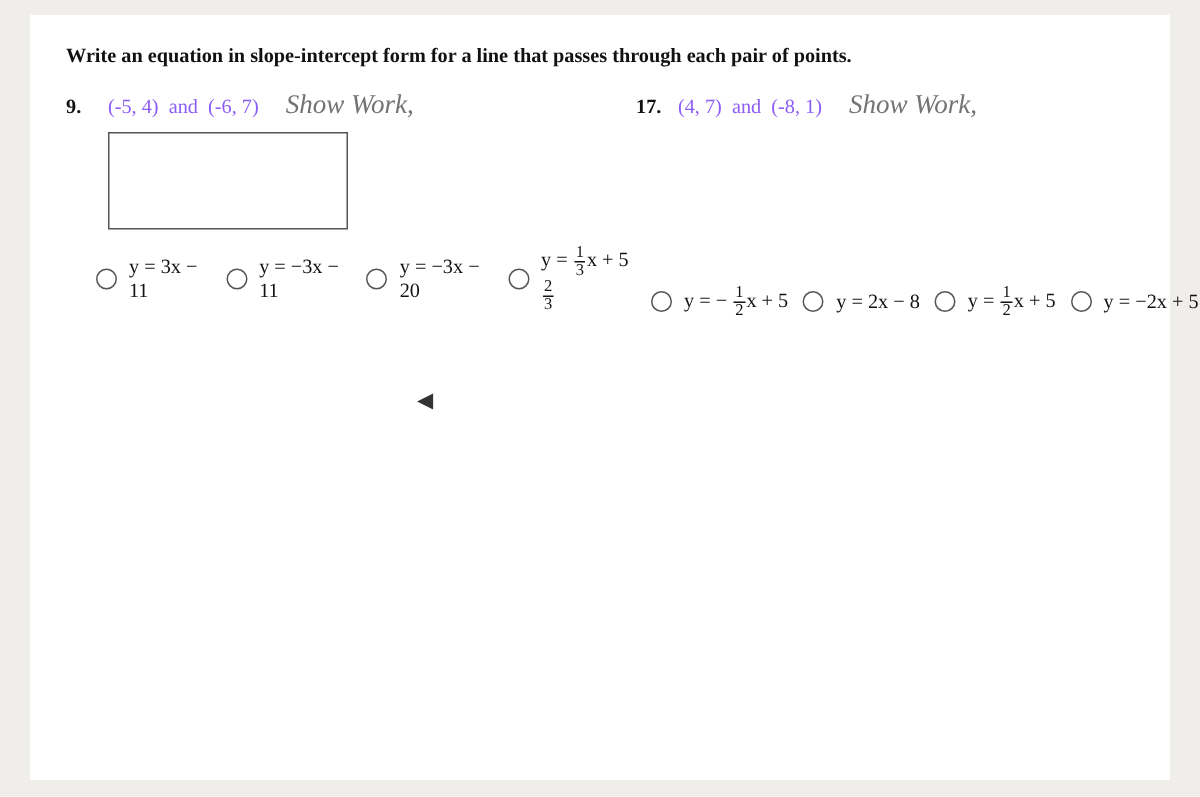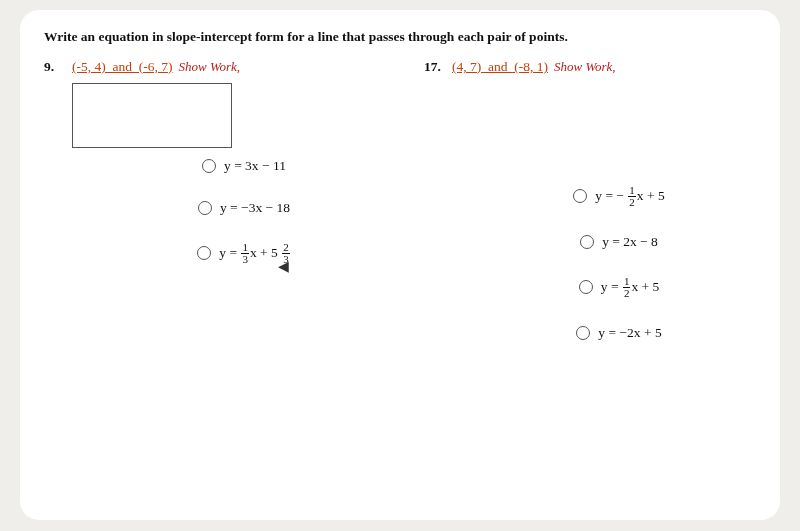--- a/index.html
+++ b/index.html
@@ -11,21 +11,20 @@
       overflow: hidden;
       position: relative;
     }
     .page {
       background: #ffffff;
       width: 760px;
       height: 510px;
       margin: 10px 20px;
       padding: 18px 24px;
       position: relative;
-      border-radius: 19px;
     }
     .instructions {
       font-size: 13.5px;
       font-weight: bold;
       color: #111;
       margin-bottom: 12px;
       line-height: 1.4;
     }
     .problems-row {
       display: flex;
@@ -48,40 +47,40 @@
       margin-bottom: 8px;
     }
     .problem-number {
       font-size: 13.5px;
       font-weight: bold;
       color: #111;
       min-width: 22px;
     }
     .problem-text {
       font-size: 13.5px;
-      color: #c2410c;
-      text-decoration: underline;
+      color: #8b5cf6;
     }
     .show-work {
-      color: #b91c1c;
-      font-size: 13px;
+      color: #737373;
+      font-size: 18px;
       font-style: italic;
+      margin-left: 12px;
     }
     .work-box {
       border: 1px solid #555;
       width: 160px;
       height: 65px;
       margin: 8px 0 8px 28px;
       background: #fff;
     }
     .choices {
       margin-top: 10px;
       display: flex;
-      flex-direction: column;
-      gap: 26px;
+      flex-direction: row;
+      gap: 10px;
       padding-left: 20px;
       align-items: center;
     }
     .choice-item {
       display: flex;
       align-items: center;
       gap: 8px;
       font-size: 13.5px;
       color: #111;
     }
@@ -140,21 +139,25 @@
 
       <div class="work-box"></div>
 
       <div class="choices">
         <div class="choice-item">
           <span class="radio-circle"></span>
           <span class="choice-label">y = 3x − 11</span>
         </div>
         <div class="choice-item">
           <span class="radio-circle"></span>
-          <span class="choice-label">y = −3x − 18</span>
+          <span class="choice-label">y = −3x − 11</span>
+        </div>
+        <div class="choice-item">
+          <span class="radio-circle"></span>
+          <span class="choice-label">y = −3x − 20</span>
         </div>
         <div class="choice-item">
           <span class="radio-circle"></span>
           <span class="choice-label">y =
             <span class="frac">
                 <span class="num">1</span>
                 <span class="den">3</span>
               </span>x + 5
             <span class="frac">
                 <span class="num">2</span>

